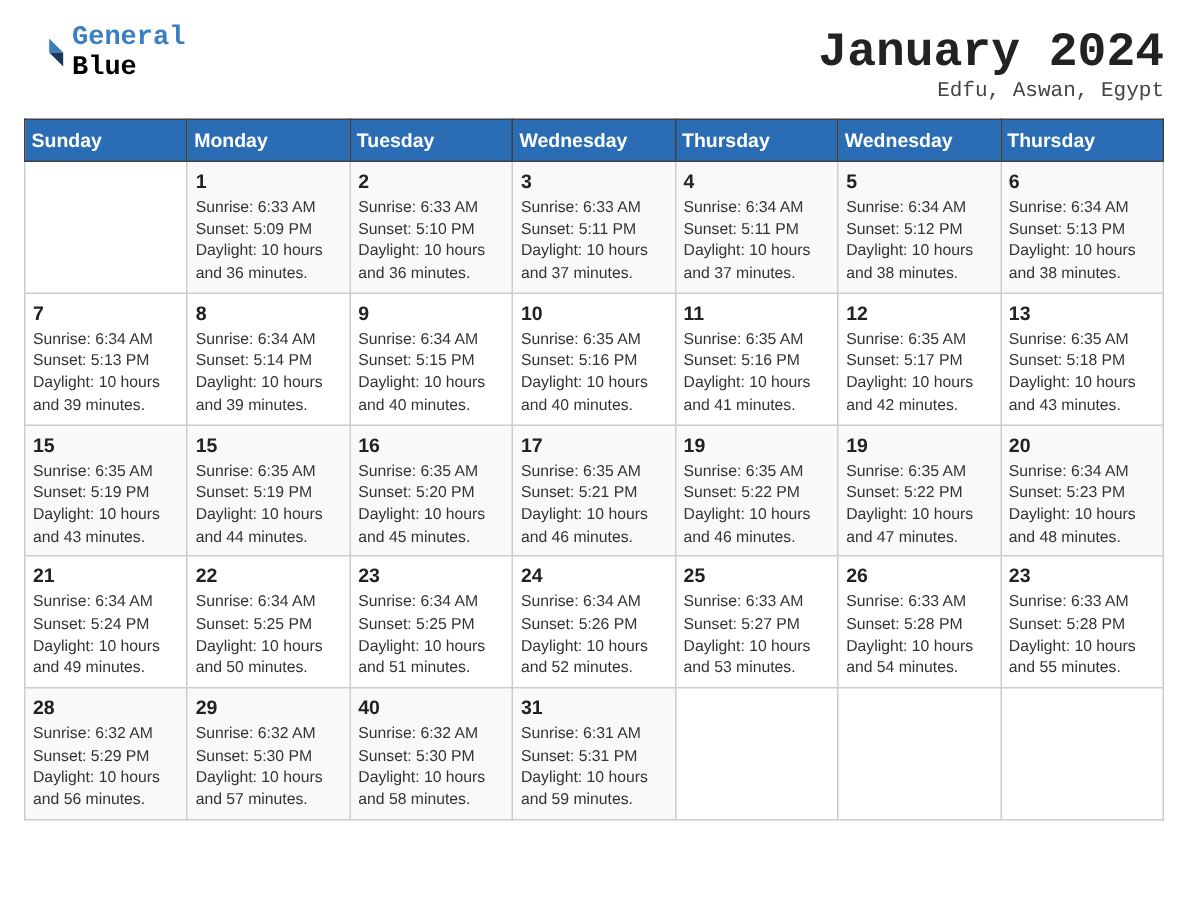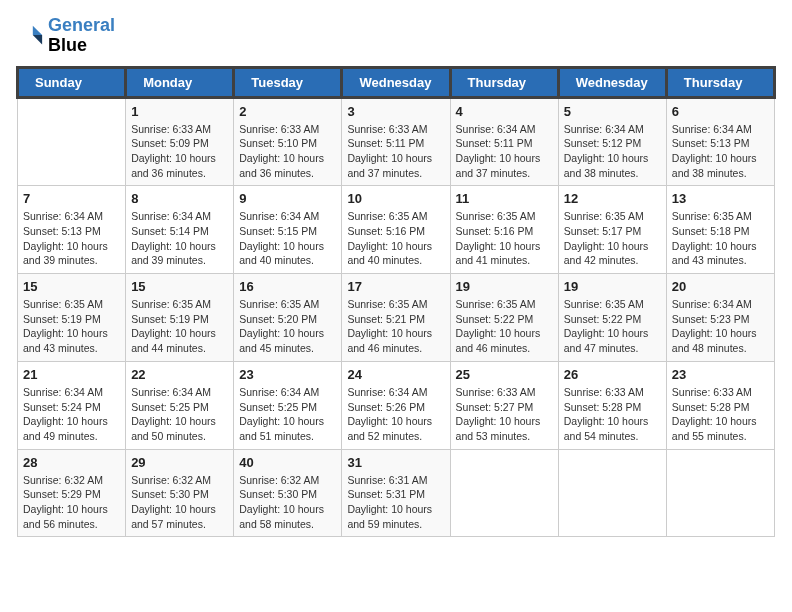--- a/index.html
+++ b/index.html
@@ -8,20 +8,21 @@
       background: #fff;
       width: 792px;
       min-height: 612px;
       padding: 16px;
     }
     .header {
       display: flex;
       justify-content: space-between;
       align-items: flex-start;
       margin-bottom: 10px;
+      font-family: Liberation Mono, monospace;
     }
     .logo {
       display: flex;
       align-items: center;
     }
     .logo-text {
       font-size: 18px;
       font-weight: bold;
       color: #1a3a5c;
       line-height: 1.1;
@@ -47,25 +48,25 @@
       color: #444;
     }
     table {
       width: 100%;
       border-collapse: collapse;
       font-size: 11px;
     }
     thead tr th {
       background-color: #2a6db5;
       color: #fff;
-      padding: 6px 16px;
+      padding: 6px 4px;
       text-align: left;
       font-size: 13px;
       font-weight: bold;
-      border: 3px solid #404040;
+      border: 1px solid #404040;
     }
     tbody tr td {
       vertical-align: top;
       padding: 5px 5px;
       border: 1px solid #ccc;
       min-height: 80px;
       width: 108px;
     }
     .day-num {
       font-size: 13px;
@@ -97,20 +98,22 @@
     <svg class="logo-icon" viewBox="0 0 30 30">
       <polygon points="18,4 28,14 18,14" fill="#3a7fc1"></polygon>
       <polygon points="18,14 28,14 28,24" fill="#1a3a5c"></polygon>
     </svg>
     <div class="logo-text">
       <div><span>General</span></div>
       <div style="color:#000000">Blue</div>
     </div>
   </div>
   <div class="title-block">
+    <div class="month-title">January 2024</div>
+    <div class="location">Edfu, Aswan, Egypt</div>
   </div>
 </div>
 
 <table>
   <thead>
     <tr id="header-row">
         <th>Sunday</th>
         <th>Monday</th>
         <th>Tuesday</th>
         <th>Wednesday</th>

